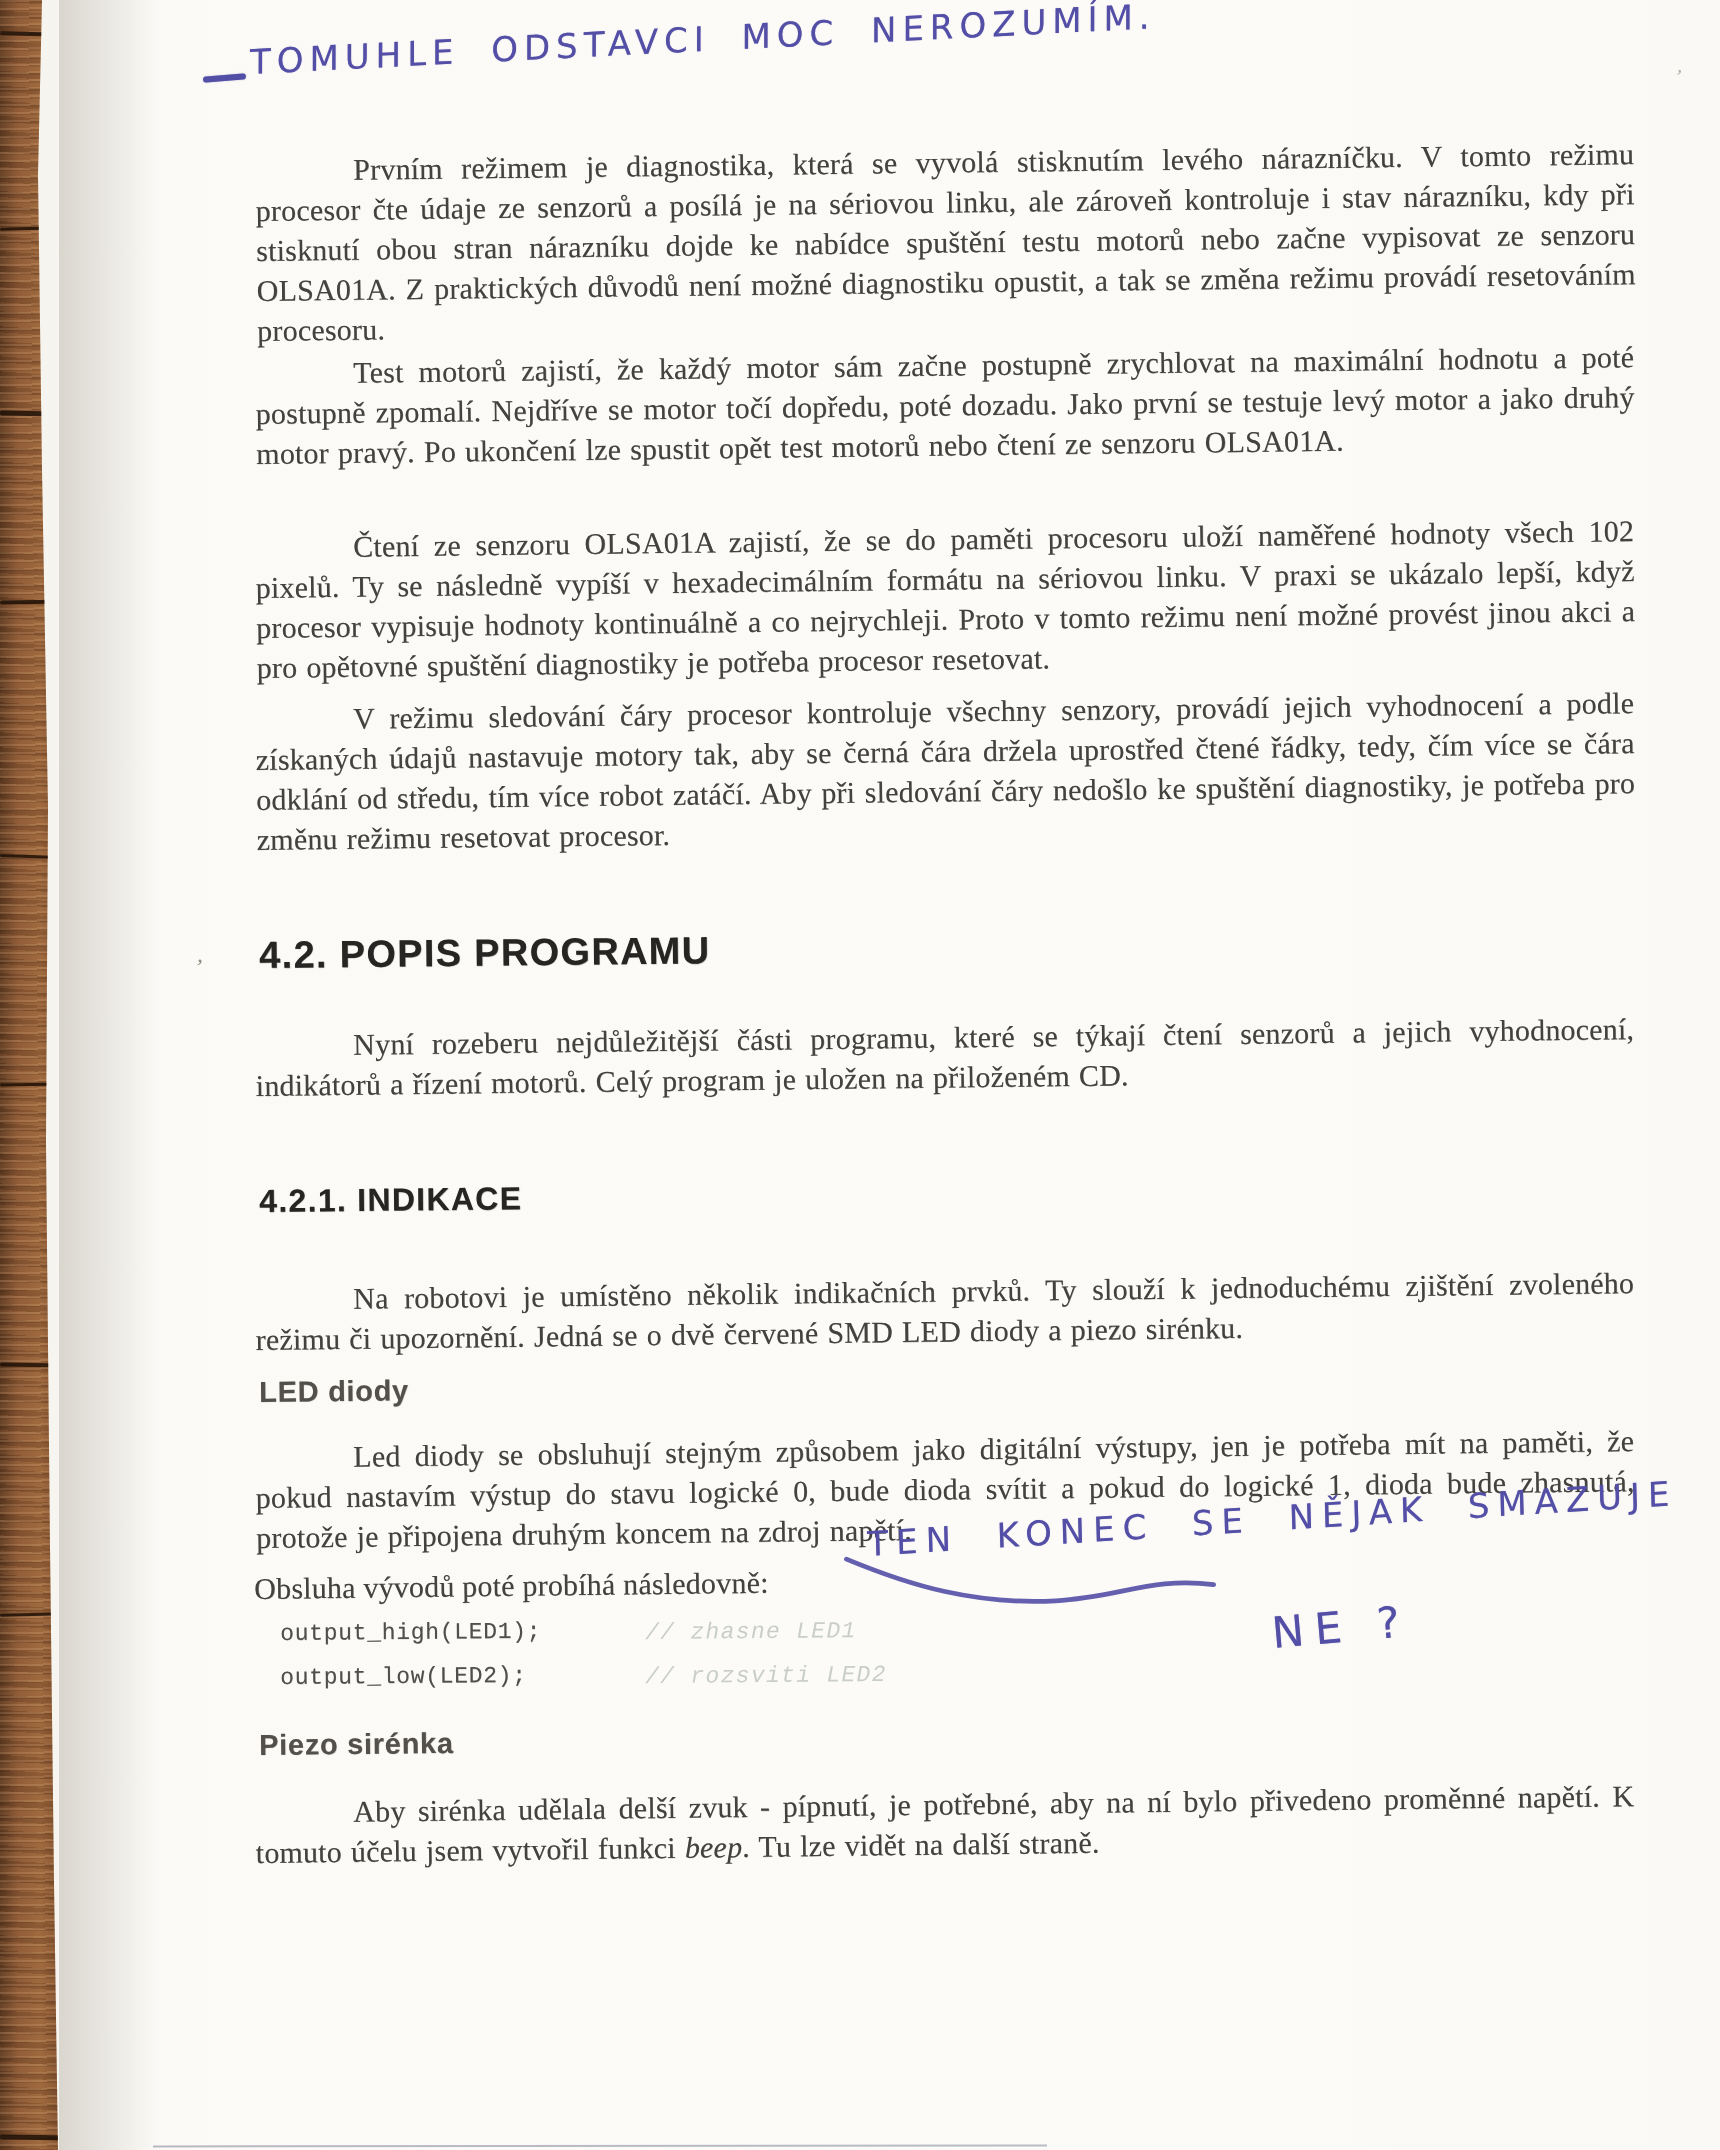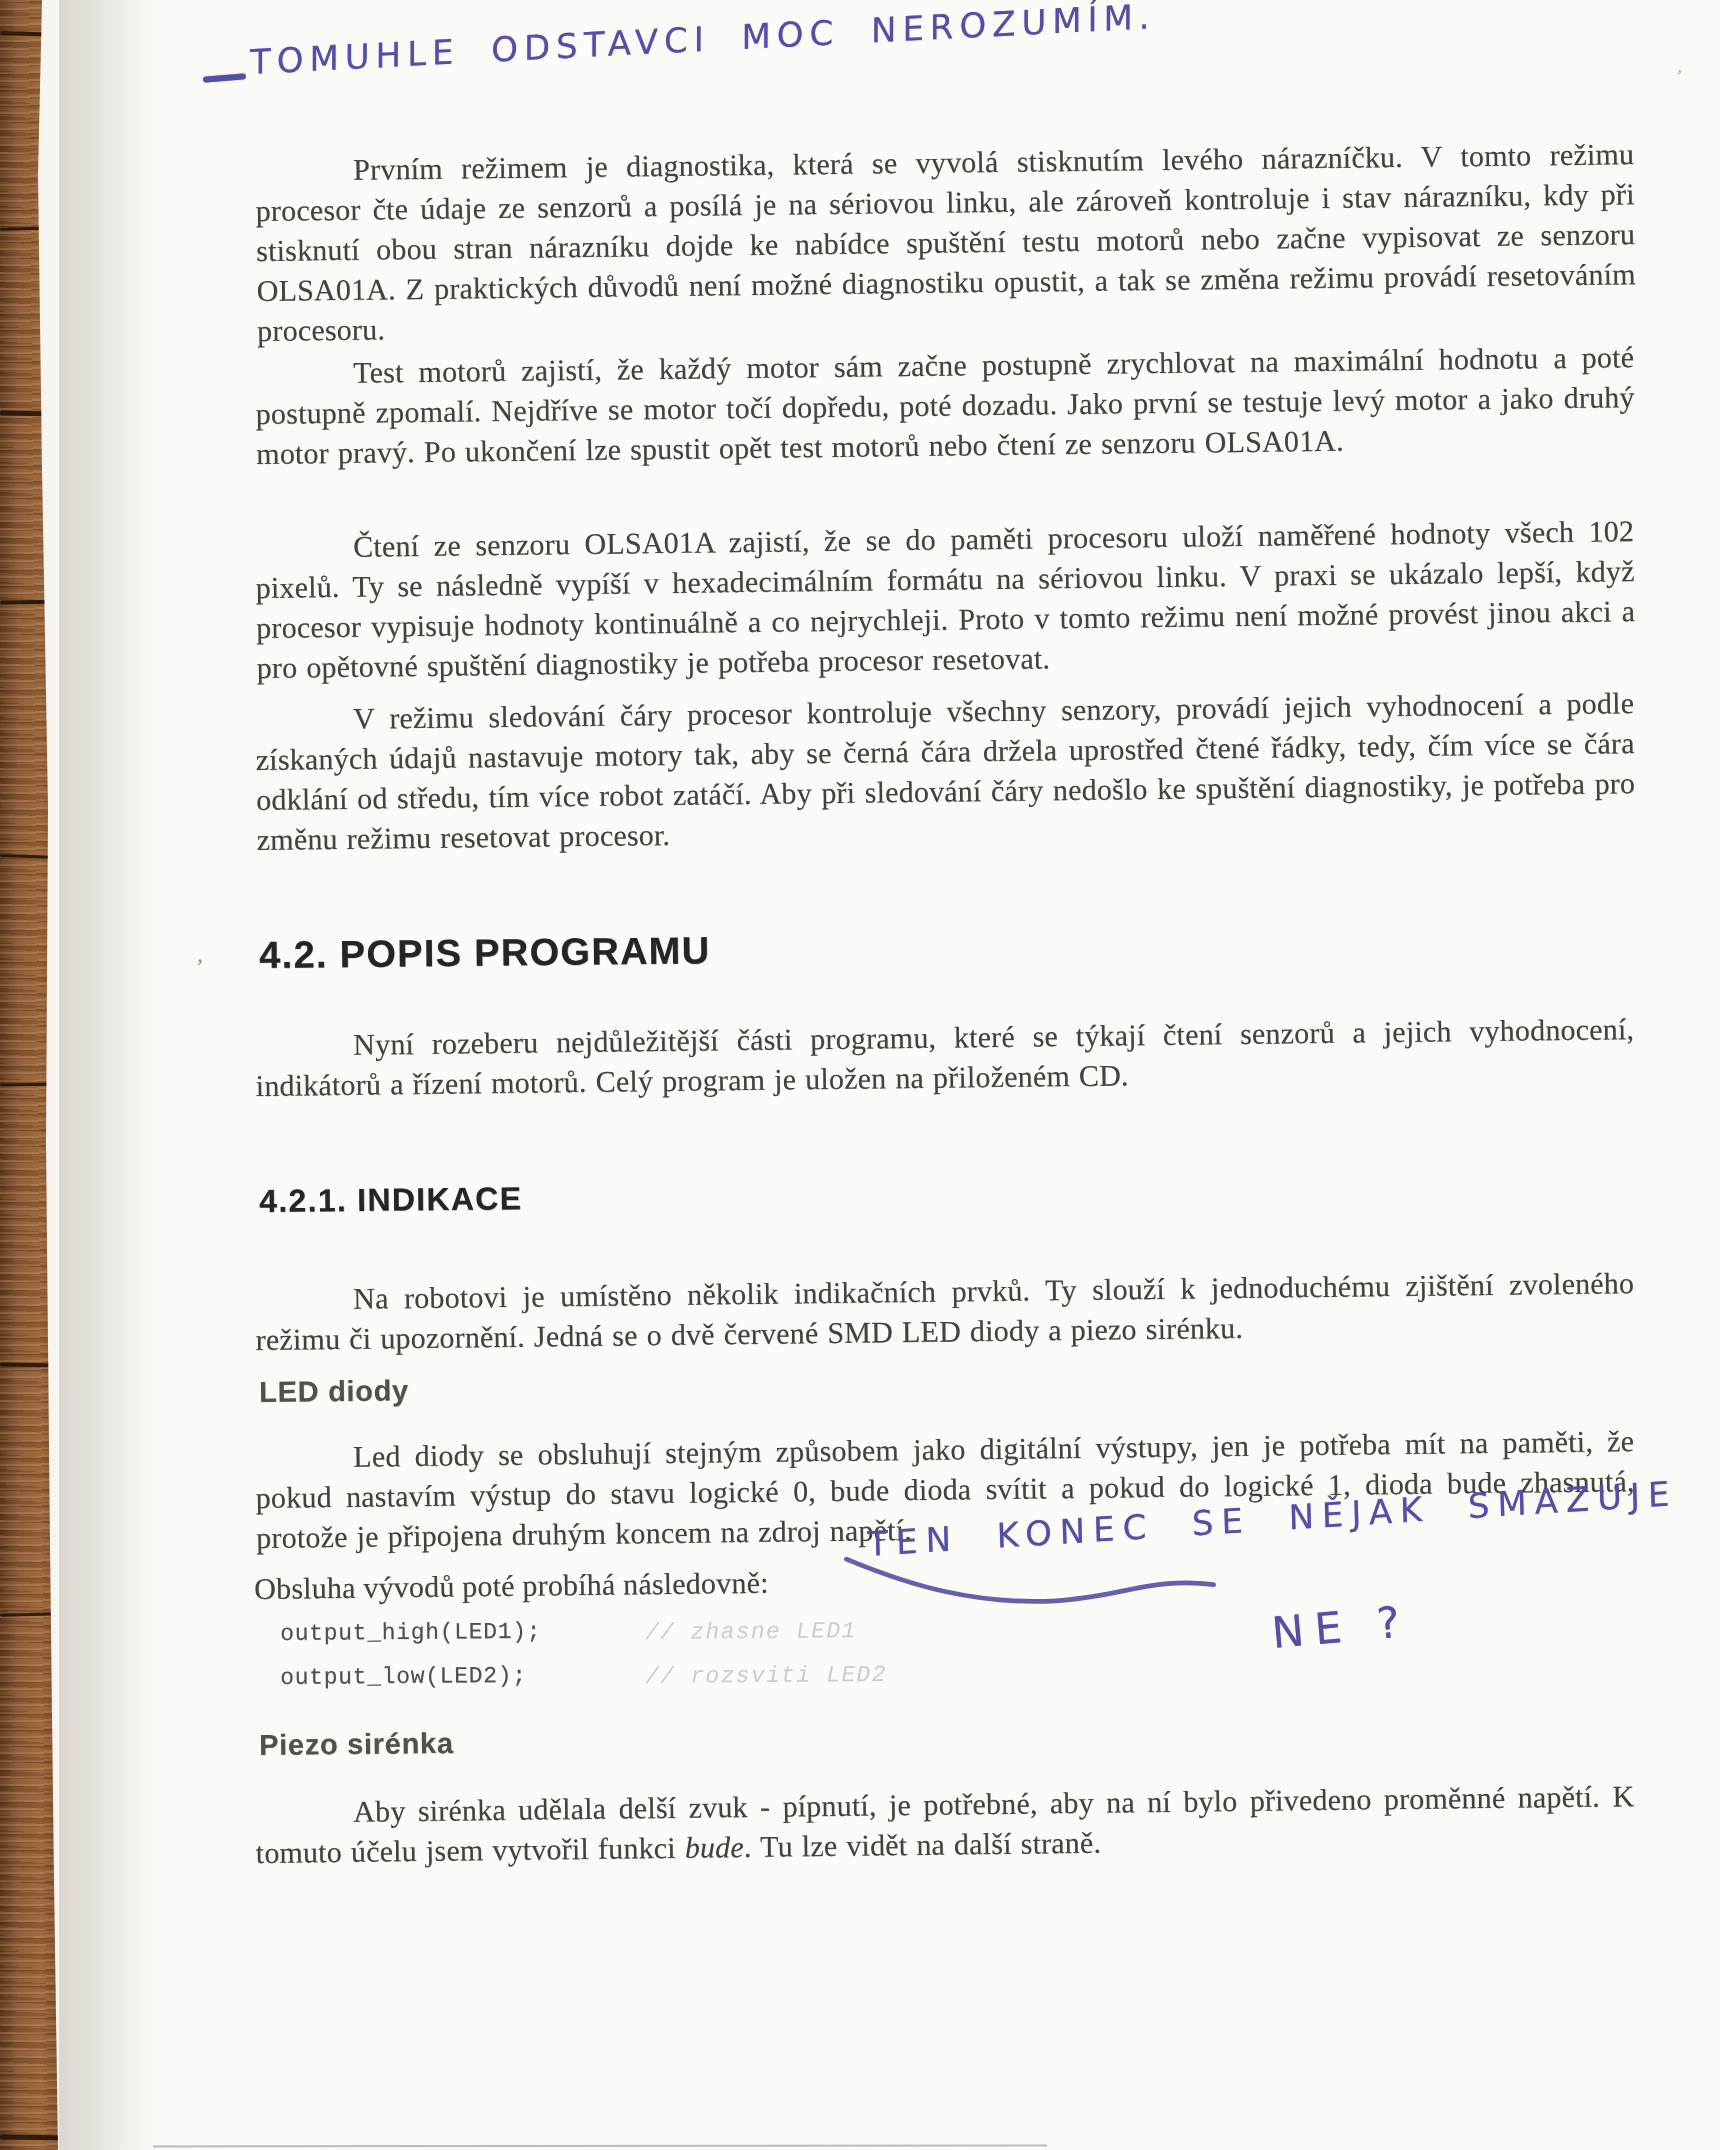--- a/index.html
+++ b/index.html
@@ -149,17 +149,17 @@
 
 <div class="lead" style="top:1569px;">Obsluha vývodů poté probíhá následovně:</div>
 
 <div class="code" style="top:1621px;">output_high(LED1);</div>
 <div class="code-comment" style="top:1620px;">// zhasne  LED1</div>
 <div class="code" style="top:1665px;">output_low(LED2);</div>
 <div class="code-comment" style="top:1664px;">// rozsviti LED2</div>
 
 <div class="h-sub" style="top:1729px;font-size:29px;">Piezo sirénka</div>
 
-<div class="par" style="top:1793px;"><span>Aby sirénka udělala delší zvuk - pípnutí, je potřebné, aby na ní bylo přivedeno proměnné napětí. K tomuto účelu jsem vytvořil funkci </span><span class="italic">bude</span><span>. Tu lze vidět na další straně.</span></div>
+<div class="par" style="top:1793px;"><span>Aby sirénka udělala delší zvuk - pípnutí, je potřebné, aby na ní bylo přivedeno proměnné napětí. K tomuto účelu jsem vytvořil funkci </span><span class="italic">beep</span><span>. Tu lze vidět na další straně.</span></div>
 
 <div class="speck" style="left:198px;top:941px;transform:rotate(8deg);">,</div>
 <div class="speck" style="left:1675px;top:65px;font-size:20px;color:#b4afa4;transform:rotate(14deg);">’</div>
 
 
 </body></html>

